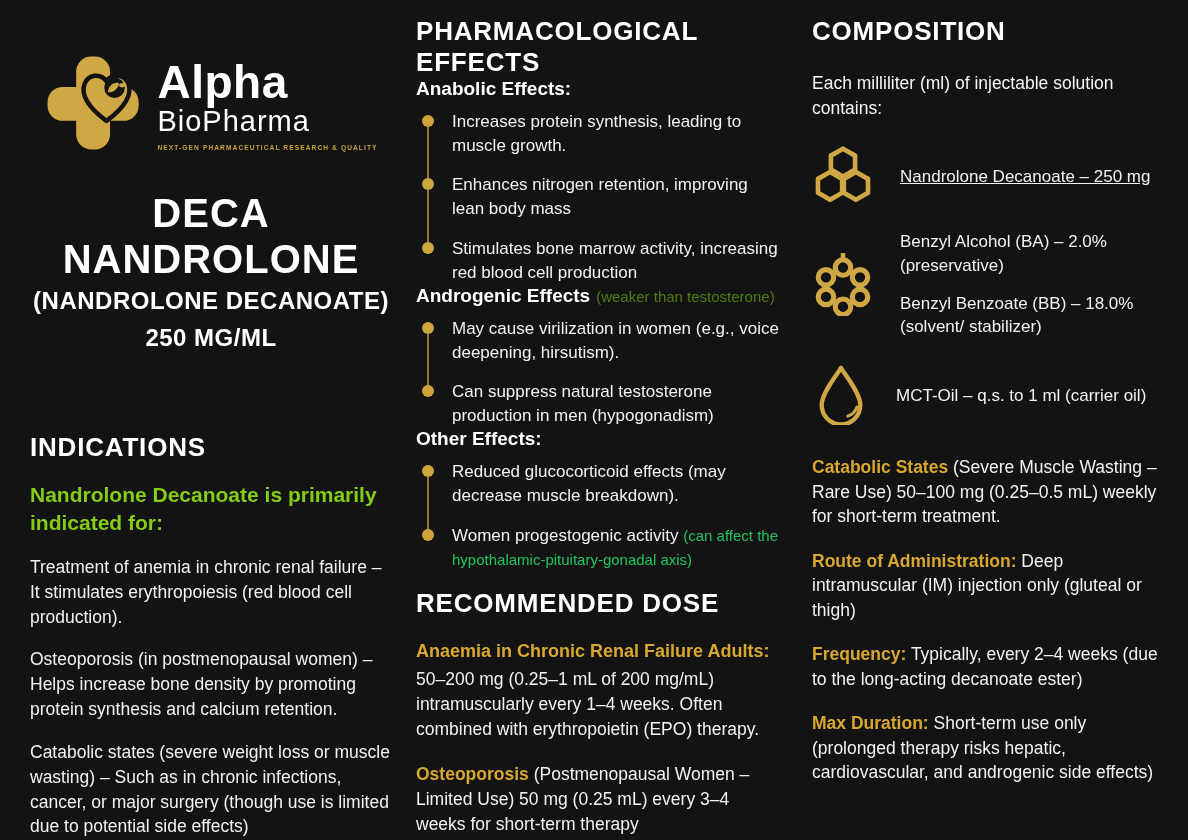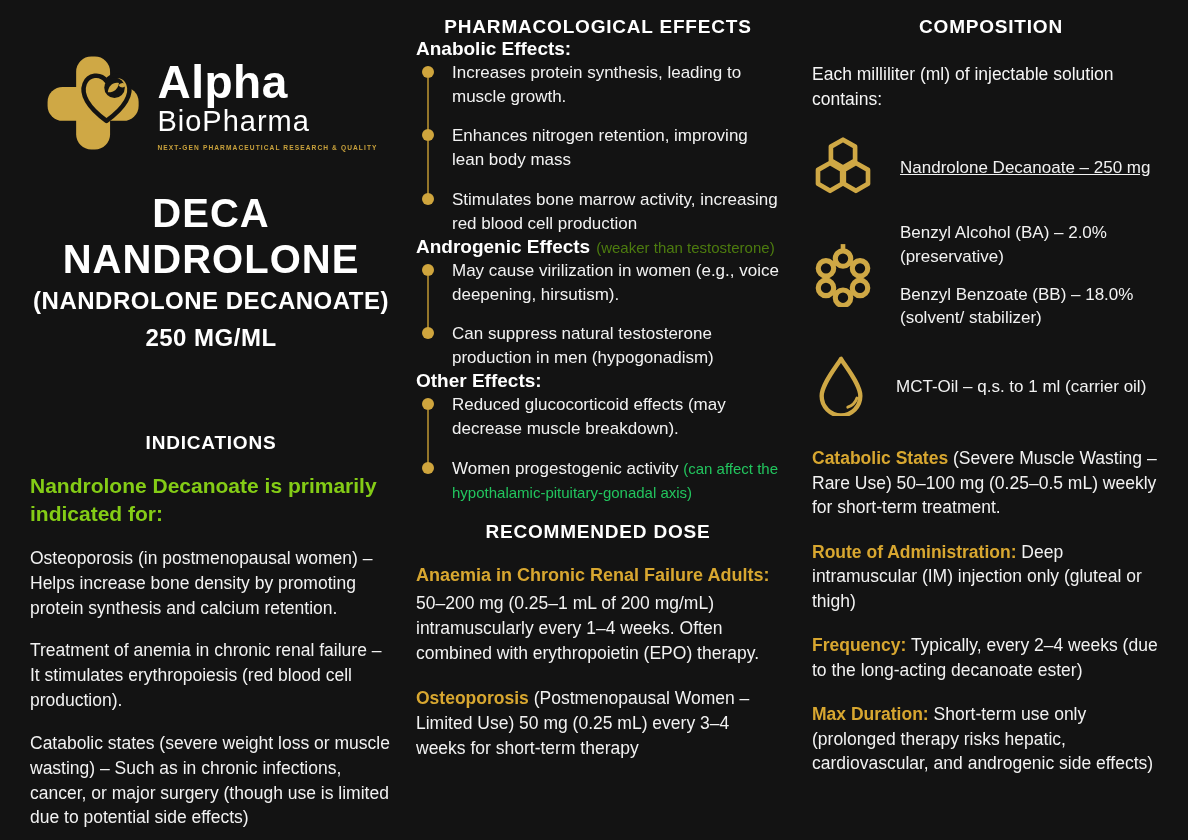--- a/index.html
+++ b/index.html
@@ -16,32 +16,32 @@
   .logo-row{display:flex;align-items:center;justify-content:center;gap:13px;margin-top:50px;}
   .logo-mark{flex:0 0 auto;}
   .brand-text .brand-primary{font-size:46px;font-weight:800;color:#ffffff;line-height:1;letter-spacing:0.5px;}
   .brand-text .brand-secondary{font-size:29px;font-weight:400;color:#ffffff;line-height:1.15;letter-spacing:1px;}
   .brand-text .brand-tagline{font-size:6.6px;font-weight:700;color:#c9a23c;letter-spacing:1.1px;margin-top:5px;}
   .title-block{text-align:center;color:#ffffff;margin-top:30px;}
   .title-main{font-size:40px;font-weight:800;line-height:1.15;letter-spacing:1px;}
   .title-sub{font-size:24px;font-weight:700;margin-top:5px;letter-spacing:0.5px;}
   .title-strength{font-size:24px;font-weight:700;margin-top:9px;letter-spacing:0.5px;}
   .indications{margin-top:80px;}
-  h2.sec{font-size:19px;font-weight:800;color:#ffffff;letter-spacing:0.8px;margin:0;text-align:center;}
+  h2.sec{font-size:26px;font-weight:800;color:#ffffff;letter-spacing:0.8px;margin:0;}
   .ind-sub{font-size:21px;font-weight:700;color:#84cc16;line-height:1.33;margin-top:18px;}
   .body-p{font-size:17.5px;line-height:1.42;color:#f2f2f2;margin:18px 0 0 0;}
 
   
   .col-mid h2.sec{margin-top:16px;}
   h3.group-title{font-size:19px;font-weight:700;color:#ffffff;margin:0;}
   h3.group-title .h-note{font-size:15px;font-weight:400;color:#4d7c0f;margin-left:6px;}
   .mt-anab{margin-top:20px;}
   .mt-andro{margin-top:8px;}
   .mt-other{margin-top:22px;}
-  ul.bullets{list-style:none;margin:1px 0 0 6px;padding:0;}
+  ul.bullets{list-style:none;margin:10px 0 0 6px;padding:0;}
   ul.bullets li{position:relative;padding-left:30px;margin-bottom:15px;font-size:17px;line-height:1.42;}
   ul.bullets li:last-child{margin-bottom:0;}
   ul.bullets .dot{position:absolute;left:0;top:5px;width:12px;height:12px;border-radius:50%;background:#cfa53d;}
   ul.bullets li:not(:last-child)::after{
     content:'';position:absolute;left:5px;top:17px;width:2px;height:calc(100% + 4px);background:#94762a;}
   .b-note{font-size:15px;color:#22c55e;}
   .dose-heading{margin-top:26px;}
   .dose-item{font-size:17.5px;line-height:1.42;margin:20px 0 0 0;}
   .gold-label{color:#d8a730;font-weight:700;}
   .block-label{display:block;font-size:18px;margin-bottom:3px;}
@@ -89,22 +89,22 @@
         <span style="display:block">DECA</span>
         <span style="display:block">NANDROLONE</span>
       </div>
       <div class="title-sub">(NANDROLONE DECANOATE)</div>
       <div class="title-strength">250 MG/ML</div>
     </div>
 
     <div class="indications">
       <h2 class="sec">INDICATIONS</h2>
       <div class="ind-sub">Nandrolone Decanoate is primarily indicated for:</div>
+      <p class="body-p">Treatment of anemia in chronic renal failure – It stimulates erythropoiesis (red blood cell production).</p>
       <p class="body-p">Osteoporosis (in postmenopausal women) – Helps increase bone density by promoting protein synthesis and calcium retention.</p>
-      <p class="body-p">Treatment of anemia in chronic renal failure – It stimulates erythropoiesis (red blood cell production).</p>
       <p class="body-p">Catabolic states (severe weight loss or muscle wasting) – Such as in chronic infections, cancer, or major surgery (though use is limited due to potential side effects)</p>
     </div>
   </div>
 
   <div class="col col-mid">
     <h2 class="sec">PHARMACOLOGICAL EFFECTS</h2>
 
     <div>
       <h3 class="group-title mt-anab">
         <span>Anabolic Effects:</span><span class="h-note"></span>

